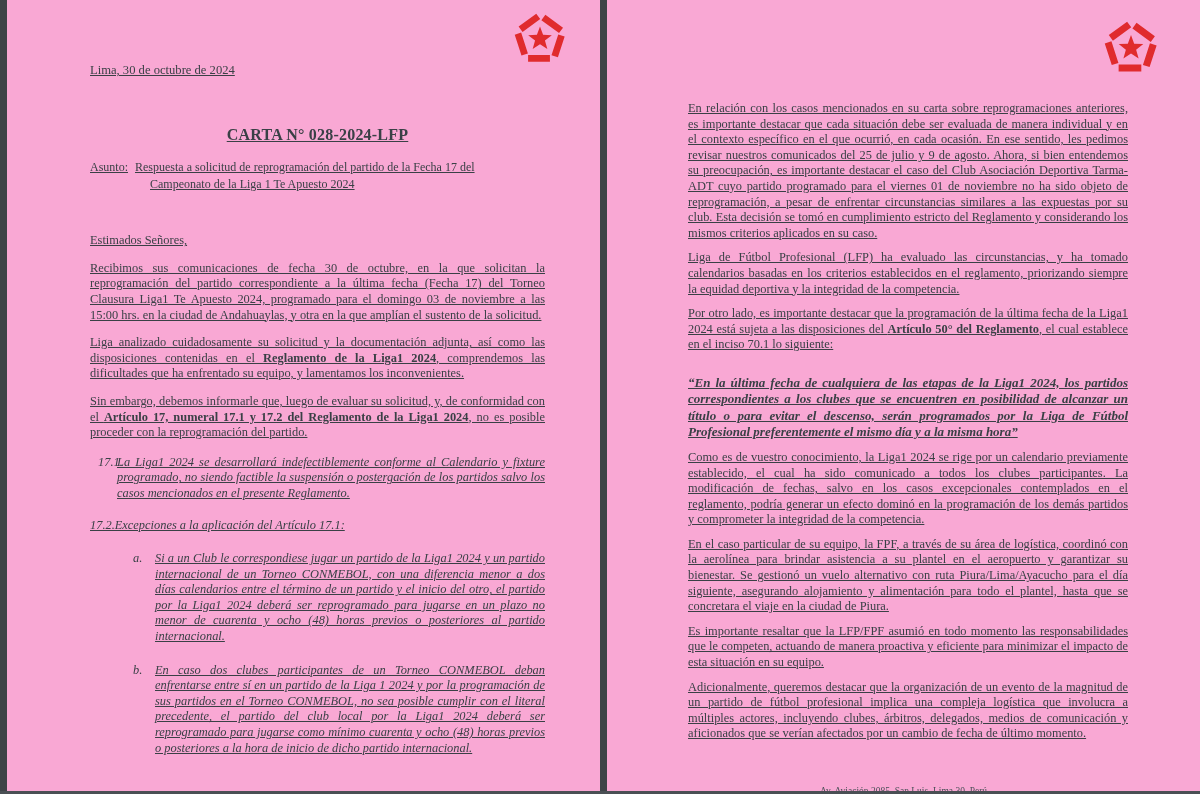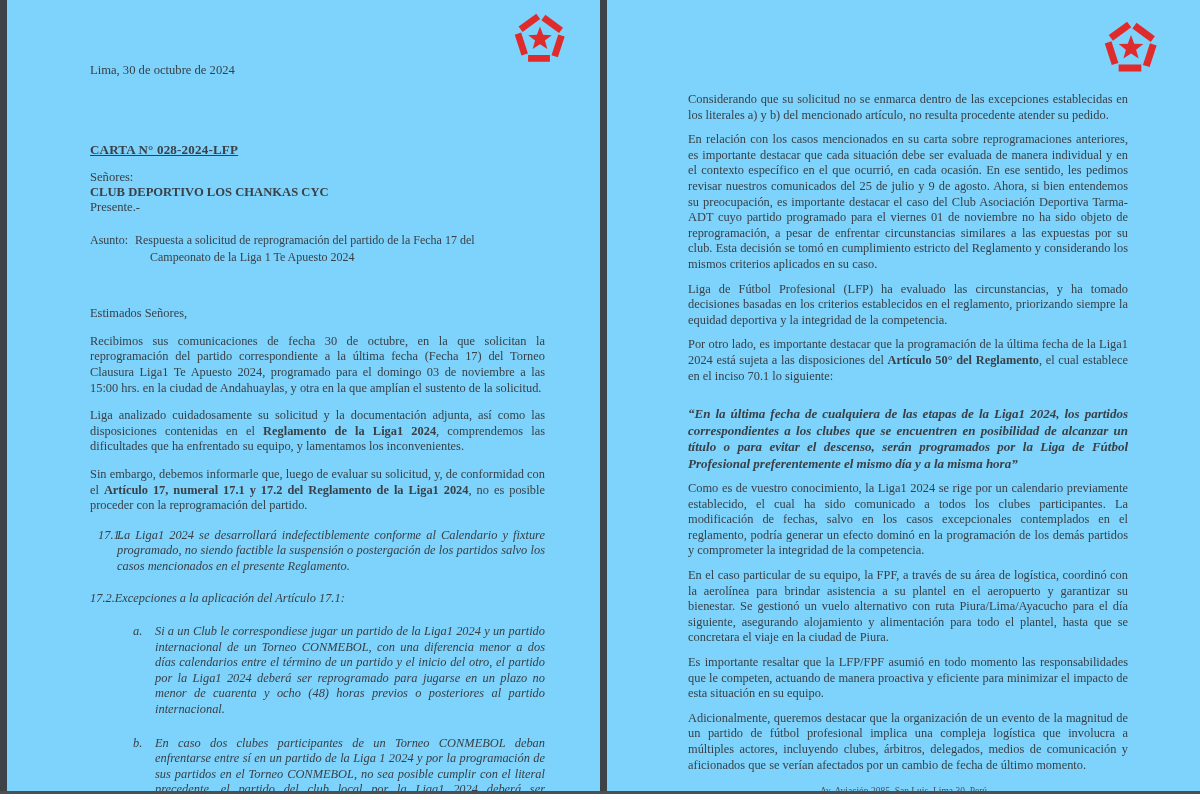--- a/index.html
+++ b/index.html
@@ -5,33 +5,33 @@
   html,body{margin:0;padding:0;}
   body{
     width:1200px;height:800px;position:relative;background:#ffffff;
     font-family:"Liberation Serif","DejaVu Serif",serif;
     color:#3a4046;overflow:hidden;
   }
   .edge-bar{position:absolute;top:0;width:7px;height:793px;background:#3e4347;}
   .edge-left{left:0;}
   .edge-mid{left:600px;}
   .bottom-rule{position:absolute;left:0;top:791px;width:1200px;height:3px;background:#4a4f54;}
-  .page{position:absolute;top:0;height:791px;background:#7dd3fc;overflow:hidden;}
+  .page{position:absolute;top:0;height:791px;background:#f9a8d4;overflow:hidden;text-decoration:underline;}
   .page-left{left:7px;width:593px;}
   .page-right{left:607px;width:593px;}
   .page-inner-left{padding:63px 55px 0 83px;}
   .page-inner-right{padding:92px 72px 0 81px;}
   .logo{position:absolute;}
   .logo-left{top:13px;right:34px;width:52px;height:52px;}
   .logo-right{top:21px;right:42px;width:54px;height:54px;}
   .logo svg{width:100%;height:100%;display:block;}
   p{margin:0;font-size:12.4px;line-height:15.6px;}
   .just{text-align:justify;text-justify:inter-word;}
   .date-line{font-size:12.6px;}
-  .ref-line{margin-top:63px;font-weight:700;text-decoration:underline;font-size:13px;letter-spacing:.2px;}
+  .ref-line{margin-top:48px;font-weight:700;text-decoration:underline;font-size:16px;letter-spacing:.2px;text-align:center;}
   .addr{margin-top:13px;font-size:12.6px;line-height:15px;}
   .addr .addr-name{font-weight:700;}
   .subject{margin-top:17px;display:flex;font-size:12px;line-height:17px;}
   .subject-label{width:45px;flex:0 0 45px;}
   .subject-line2{padding-left:15px;}
   .greeting{margin-top:40px;}
   .para{margin-top:12px;}
   .rpara{margin-top:9px;}
   .clause{margin-top:14px;font-style:italic;position:relative;padding-left:27px;}
   .clause .marker{position:absolute;left:8px;top:0;}
@@ -51,25 +51,20 @@
 <div class="page page-left">
   <div class="logo logo-left">
     <svg viewBox="0 0 100 100" aria-hidden="true">
       <path fill="#e02b2d" d="M50,26 L55.9,41.9 L72.8,42.6 L59.5,53.1 L64.1,69.4 L50,60 L35.9,69.4 L40.5,53.1 L27.2,42.6 L44.1,41.9 Z"></path>
       <path fill="none" stroke="#e02b2d" stroke-width="13" stroke-dasharray="42 12" stroke-dashoffset="-8" d="M50,4 L93.7,35.8 L77,87.2 L23,87.2 L6.3,35.8 Z"></path>
     </svg>
   </div>
   <div class="page-inner-left">
     <p class="date-line">Lima, 30 de octubre de 2024</p>
     <p class="ref-line">CARTA N° 028-2024-LFP</p>
-    <div class="addr">
-      <div>Señores:</div>
-      <div class="addr-name">CLUB DEPORTIVO LOS CHANKAS CYC</div>
-      <div>Presente.-</div>
-    </div>
     <div class="subject">
       <span class="subject-label">Asunto:</span>
       <span>
         <span>Respuesta a solicitud de reprogramación del partido de la Fecha 17 del</span><br>
         <span class="subject-line2">Campeonato de la Liga 1 Te Apuesto 2024</span>
       </span>
     </div>
     <p class="greeting">Estimados Señores,</p>
     <p class="para just">Recibimos sus comunicaciones de fecha 30 de octubre, en la que solicitan la reprogramación del partido correspondiente a la última fecha (Fecha 17) del Torneo Clausura Liga1 Te Apuesto 2024, programado para el domingo 03 de noviembre a las 15:00 hrs. en la ciudad de Andahuaylas, y otra en la que amplían el sustento de la solicitud.</p>
     <p class="para just"><span>Liga analizado cuidadosamente su solicitud y la documentación adjunta, así como las disposiciones contenidas en el </span><span style="font-weight: 700;">Reglamento de la Liga1 2024</span><span>, comprendemos las dificultades que ha enfrentado su equipo, y lamentamos los inconvenientes.</span></p>
@@ -88,23 +83,22 @@
 </div>
 
 <div class="page page-right">
   <div class="logo logo-right">
     <svg viewBox="0 0 100 100" aria-hidden="true">
       <path fill="#e02b2d" d="M50,26 L55.9,41.9 L72.8,42.6 L59.5,53.1 L64.1,69.4 L50,60 L35.9,69.4 L40.5,53.1 L27.2,42.6 L44.1,41.9 Z"></path>
       <path fill="none" stroke="#e02b2d" stroke-width="13" stroke-dasharray="42 12" stroke-dashoffset="-8" d="M50,4 L93.7,35.8 L77,87.2 L23,87.2 L6.3,35.8 Z"></path>
     </svg>
   </div>
   <div class="page-inner-right">
-    <p class="just">Considerando que su solicitud no se enmarca dentro de las excepciones establecidas en los literales a) y b) del mencionado artículo, no resulta procedente atender su pedido.</p>
     <p class="rpara just">En relación con los casos mencionados en su carta sobre reprogramaciones anteriores, es importante destacar que cada situación debe ser evaluada de manera individual y en el contexto específico en el que ocurrió, en cada ocasión. En ese sentido, les pedimos revisar nuestros comunicados del 25 de julio y 9 de agosto. Ahora, si bien entendemos su preocupación, es importante destacar el caso del Club Asociación Deportiva Tarma-ADT cuyo partido programado para el viernes 01 de noviembre no ha sido objeto de reprogramación, a pesar de enfrentar circunstancias similares a las expuestas por su club. Esta decisión se tomó en cumplimiento estricto del Reglamento y considerando los mismos criterios aplicados en su caso.</p>
-    <p class="rpara just">Liga de Fútbol Profesional (LFP) ha evaluado las circunstancias, y ha tomado decisiones basadas en los criterios establecidos en el reglamento, priorizando siempre la equidad deportiva y la integridad de la competencia.</p>
+    <p class="rpara just">Liga de Fútbol Profesional (LFP) ha evaluado las circunstancias, y ha tomado calendarios basadas en los criterios establecidos en el reglamento, priorizando siempre la equidad deportiva y la integridad de la competencia.</p>
     <p class="rpara just"><span>Por otro lado, es importante destacar que la programación de la última fecha de la Liga1 2024 está sujeta a las disposiciones del </span><span style="font-weight: 700;">Artículo 50° del Reglamento</span><span>, el cual establece en el inciso 70.1 lo siguiente:</span></p>
     <p class="quote just">“En la última fecha de cualquiera de las etapas de la Liga1 2024, los partidos correspondientes a los clubes que se encuentren en posibilidad de alcanzar un título o para evitar el descenso, serán programados por la Liga de Fútbol Profesional preferentemente el mismo día y a la misma hora”</p>
     <p class="rpara just">Como es de vuestro conocimiento, la Liga1 2024 se rige por un calendario previamente establecido, el cual ha sido comunicado a todos los clubes participantes. La modificación de fechas, salvo en los casos excepcionales contemplados en el reglamento, podría generar un efecto dominó en la programación de los demás partidos y comprometer la integridad de la competencia.</p>
     <p class="rpara just">En el caso particular de su equipo, la FPF, a través de su área de logística, coordinó con la aerolínea para brindar asistencia a su plantel en el aeropuerto y garantizar su bienestar. Se gestionó un vuelo alternativo con ruta Piura/Lima/Ayacucho para el día siguiente, asegurando alojamiento y alimentación para todo el plantel, hasta que se concretara el viaje en la ciudad de Piura.</p>
     <p class="rpara just">Es importante resaltar que la LFP/FPF asumió en todo momento las responsabilidades que le competen, actuando de manera proactiva y eficiente para minimizar el impacto de esta situación en su equipo.</p>
     <p class="rpara just">Adicionalmente, queremos destacar que la organización de un evento de la magnitud de un partido de fútbol profesional implica una compleja logística que involucra a múltiples actores, incluyendo clubes, árbitros, delegados, medios de comunicación y aficionados que se verían afectados por un cambio de fecha de último momento.</p>
   </div>
   <div class="footer-addr">Av. Aviación 2085, San Luis, Lima 30, Perú</div>
 </div>
 

